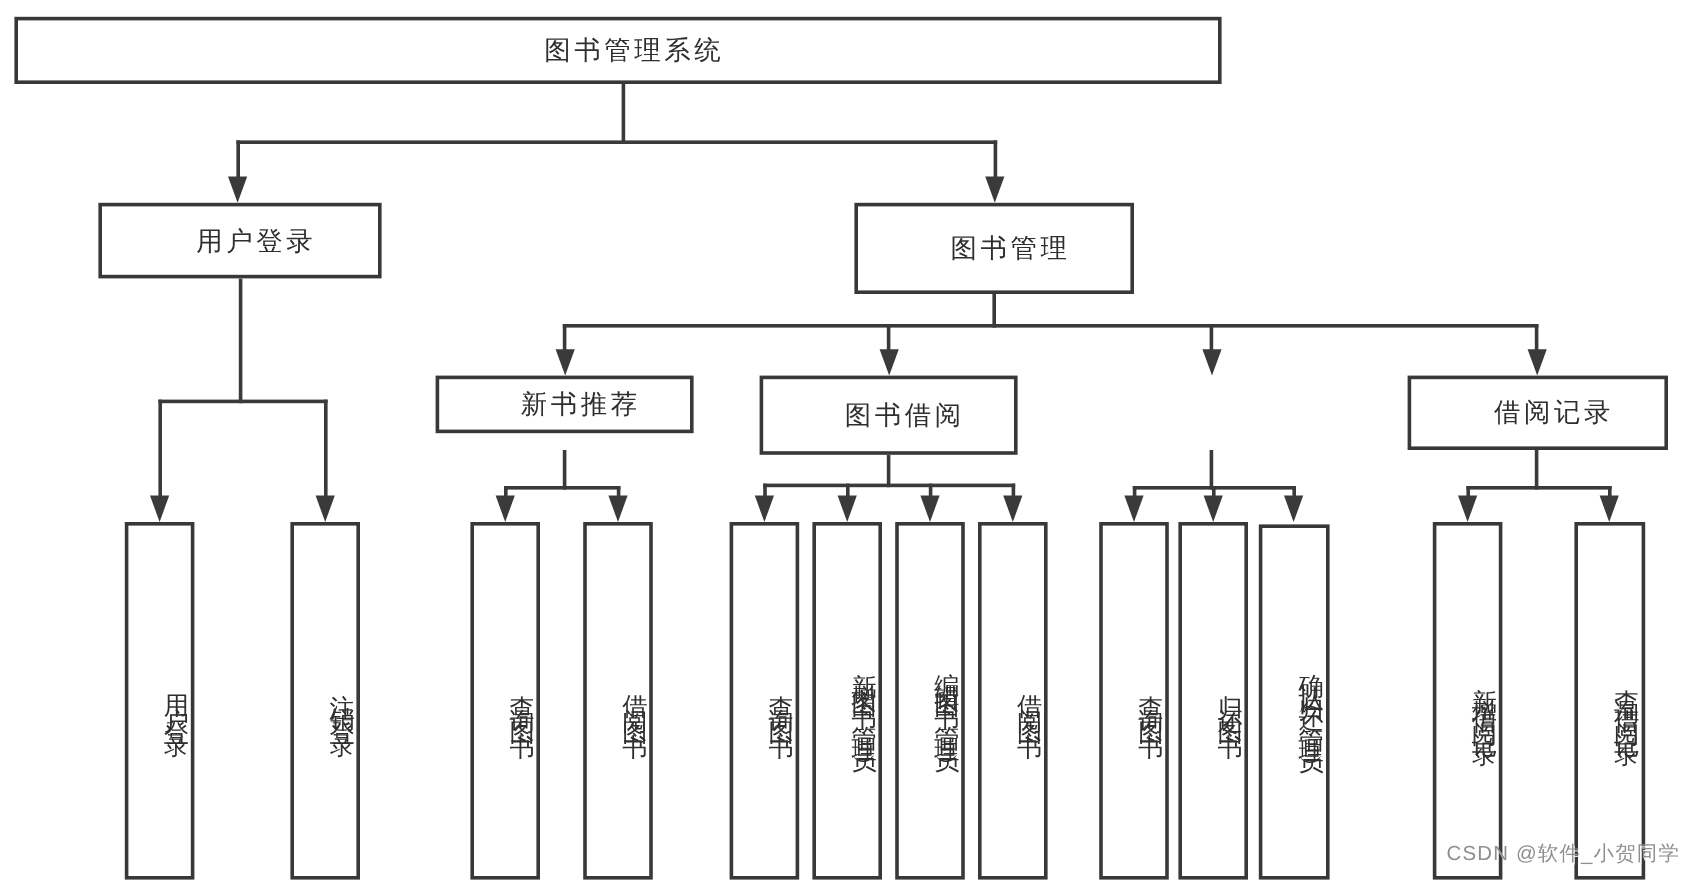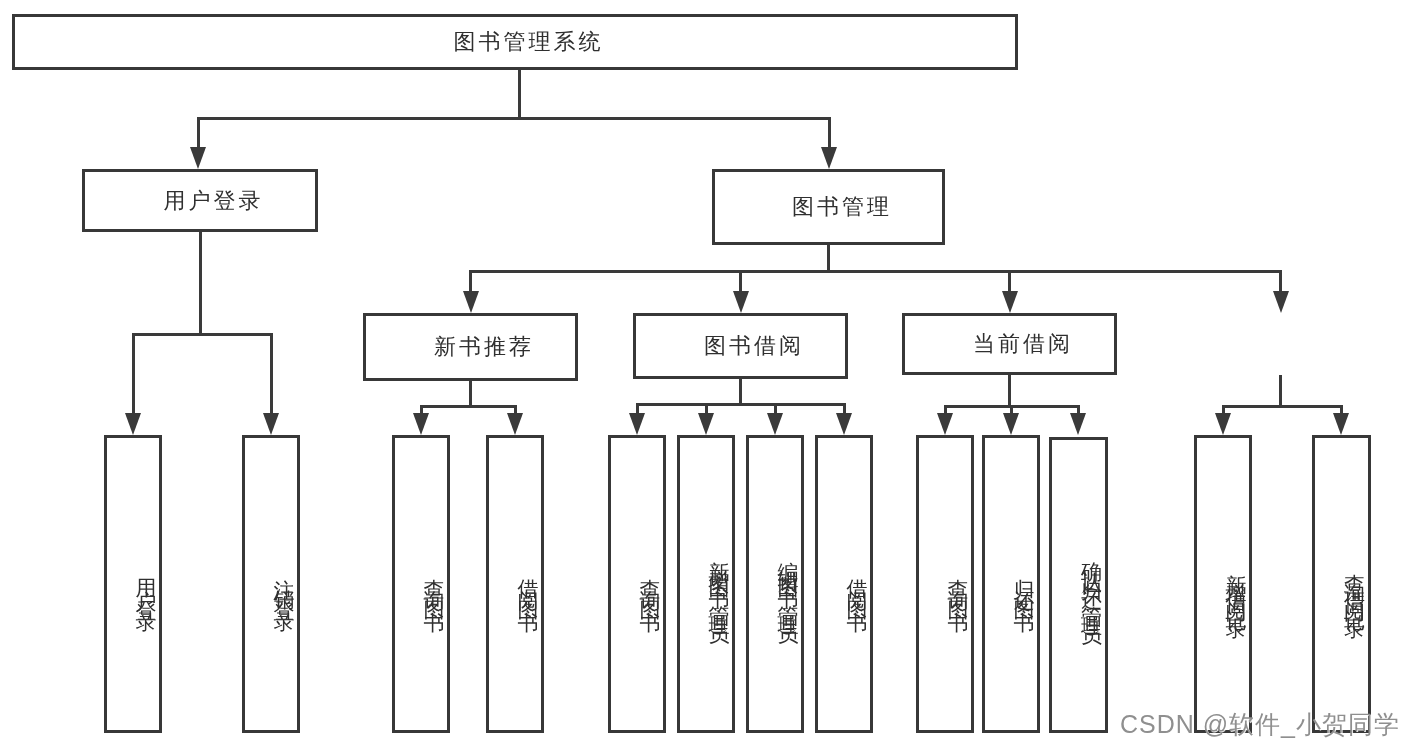--- a/index.html
+++ b/index.html
@@ -46,22 +46,22 @@
   .vl{position:absolute;width:3px;background:var(--line);}
   .hl{position:absolute;height:3px;background:var(--line);}
   .ar{
     position:absolute;width:0;height:0;
     border-left:8px solid transparent;
     border-right:8px solid transparent;
     border-top:22px solid var(--line);
   }
   .watermark{
     position:absolute;
-    right:5px;bottom:6px;
-    font-size:25px;
+    right:5px;bottom:24px;
+    font-size:17px;
     color:var(--wm);
     letter-spacing:1px;
     text-shadow:1px 1px 0 rgba(255,255,255,.85);
     white-space:nowrap;
   }
 </style>
 </head>
 <body>
 
 <div id="canvas">
@@ -129,28 +129,28 @@
     <span>图书管理系统</span>
   </div>
 
   <div class="node h" style="left:82px;top:169px;width:236px;height:63px">
     <span>用户登录</span>
   </div>
   <div class="node h" style="left:712px;top:169px;width:233px;height:76px">
     <span>图书管理</span>
   </div>
 
-  <div class="node h" style="left:363px;top:313px;width:215px;height:68px">
+  <div class="node h" style="left:363px;top:313px;width:215px;height:48px">
     <span>新书推荐</span>
   </div>
   <div class="node h" style="left:633px;top:313px;width:215px;height:66px">
     <span>图书借阅</span>
   </div>
-  <div class="node h" style="left:902px;top:313px;width:215px;height:62px">
-    <span>当前借阅</span>
+  <div class="node h" style="left:1173px;top:313px;width:217px;height:62px">
+    <span>借阅记录</span>
   </div>
 
   <div class="node v" style="left:104px;top:435px;width:58px;height:298px">
     <span>用户登录</span>
   </div>
   <div class="node v" style="left:242px;top:435px;width:58px;height:298px">
     <span>注销登录</span>
   </div>
 
   <div class="node v" style="left:392px;top:435px;width:58px;height:298px">

